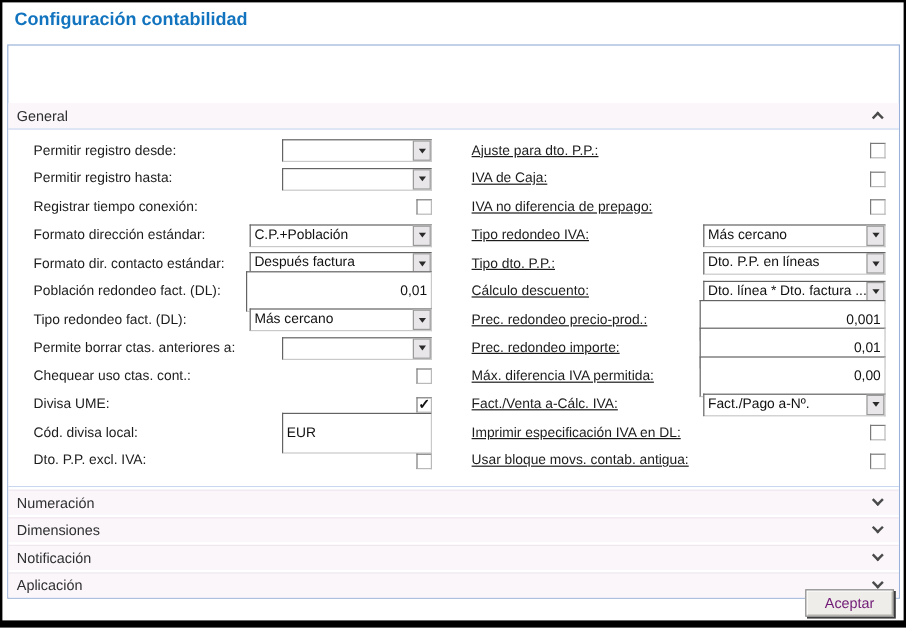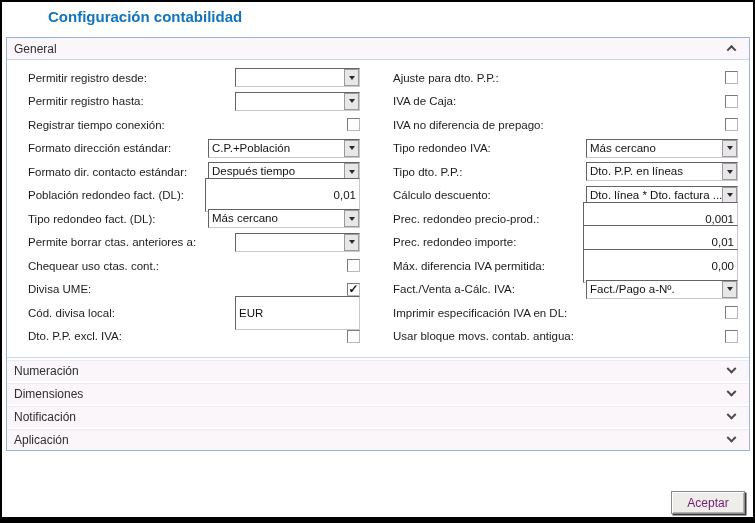--- a/index.html
+++ b/index.html
@@ -1,40 +1,40 @@
 <!DOCTYPE html>
 <html><head>
 <meta charset="utf-8">
 <style>
   * { margin:0; padding:0; box-sizing:border-box; }
   html,body { width:755px; height:523px; }
   body { background:#000; font-family:"Liberation Sans", sans-serif; }
   .screen { position:absolute; left:2px; top:2px; width:751px; height:515px; background:#fff; overflow:hidden; }
 
-  .page-title { position:absolute; left:10px; top:6px; font-size:15px; font-weight:bold; color:#1274bf;margin-left:36px; }
+  .page-title { position:absolute; left:10px; top:6px; font-size:15px; font-weight:bold; color:#1274bf; }
 
   .panel { position:absolute; left:4px; top:35px; width:744px; border:1px solid #9ab1d9; background:#fff; }
 
   .sec-header { height:21px; background:#faf6fa; display:flex; align-items:center; justify-content:space-between; border-top:1px solid #efe8ef; }
-  .sec-header.first { border-top:none; }
+  .sec-header.first { border-top:none;margin-top:48px; }
   .sec-label { padding-left:7px; font-size:12px; color:#2f2f2f; }
   .chev { width:7px; height:7px; border-right:2px solid #4a4a4a; border-bottom:2px solid #4a4a4a; margin-right:14px; }
   .chev.up { transform:rotate(-135deg) translate(-1px,-1px); }
   .chev.down { transform:rotate(45deg) translate(-2px,-2px); }
   .gap { height:2px; background:#fff; }
 
   .general-content { border-top:1px solid #c8d6ef; border-bottom:1px solid #c8d6ef; background:#fff; display:flex; padding:6px 0 9px 0; }
   .col { display:flex; flex-direction:column; }
   .col.left { margin-left:21px; width:332px; }
   .col.right { margin-left:33px; width:345px; }
 
   .row { height:23.5px; display:flex; align-items:center;justify-content:space-between; }
   .lbl { font-size:11.5px; color:#1c1c1c; flex:0 0 auto; }
   .col.left .lbl { width:177px; }
-  .col.right .lbl { width:188px; }
+  .col.right .lbl { width:188px;text-decoration:underline; }
 
   .combo { height:19px; display:flex; background:#fff;
            border:1px solid; border-color:#636363 #c9c9c9 #c9c9c9 #636363; }
   .combo.wide { width:152px; }
   .combo.narrow { width:125px; }
   .combo-val { flex:1; font-size:11.5px; color:#111; padding:2px 1px 0 3px; white-space:nowrap; overflow:hidden; }
   .combo-btn { width:15px; background:#e9e6e9; border:1px solid #9a9a9a; margin:0; display:flex; align-items:center; justify-content:center; }
   .tri { width:0; height:0; border-left:3.5px solid transparent; border-right:3.5px solid transparent; border-top:4px solid #2a2a2a; }
 
   .txt { height:34px; background:#fff; border:1px solid; border-color:#636363 #c9c9c9 #c9c9c9 #636363;
@@ -103,21 +103,21 @@
             <span class="combo-val">C.P.+Población</span>
             <span class="combo-btn">
                 <span class="tri"></span>
               </span>
           </div>
         </div>
 
         <div class="row">
           <span class="lbl">Formato dir. contacto estándar:</span>
           <div class="combo wide">
-            <span class="combo-val">Después tiempo</span>
+            <span class="combo-val">Después factura</span>
             <span class="combo-btn">
                 <span class="tri"></span>
               </span>
           </div>
         </div>
 
         <div class="row">
           <span class="lbl">Población redondeo fact. (DL):</span>
           <input class="txt wide r" value="0,01" style="">
         </div>

